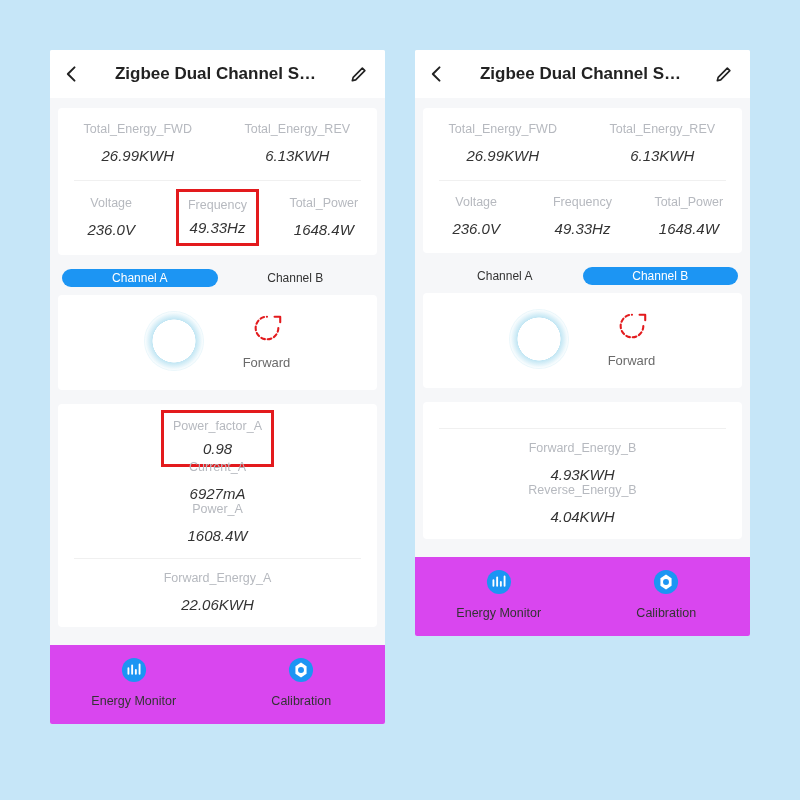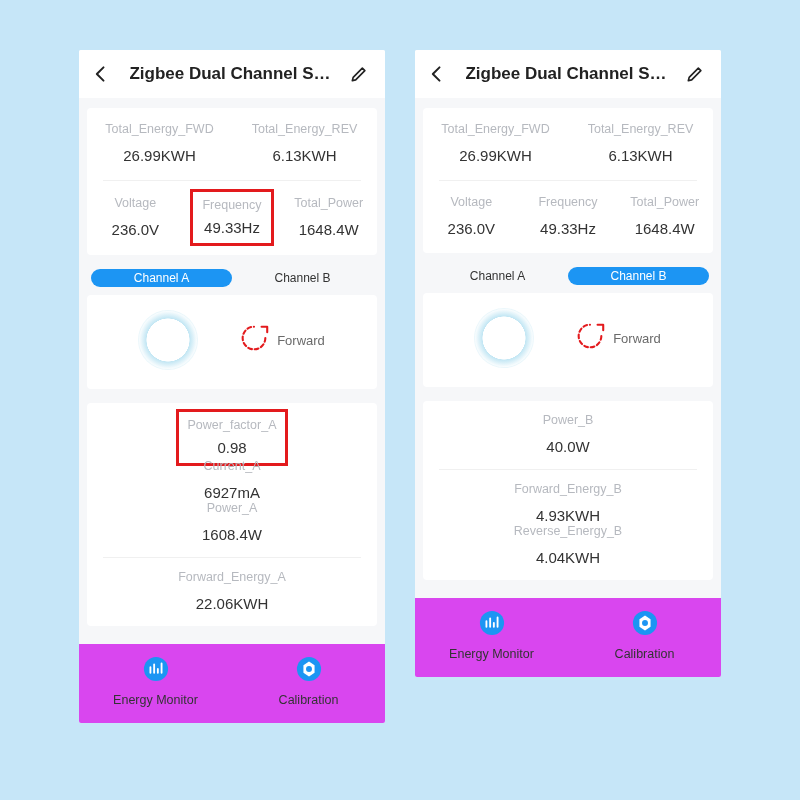--- a/index.html
+++ b/index.html
@@ -8,21 +8,21 @@
     font-family: -apple-system, BlinkMacSystemFont, "Segoe UI", Arial, sans-serif;
     width: 800px;
     height: 800px;
     display: flex;
     justify-content: center;
     align-items: flex-start;
     gap: 30px;
     padding-top: 50px;
   }
   .phone {
-    width: 306px;
+    width: 335px;
     background: #f6f7f9;
     border-radius: 2px;
     overflow: hidden;
     display: flex;
     flex-direction: column;
   }
   .titlebar {
     background: #ffffff;
     display: flex;
     align-items: center;
@@ -71,20 +71,21 @@
   }
   .cell .lbl {
     font-size: 12.5px;
     color: #b6b9bf;
     font-weight: 400;
   }
   .cell .val {
     font-size: 15px;
     color: #333;
     font-weight: 500;
+    font-style: italic;
   }
   .redbox {
     border: 3px solid #e31a1d;
     padding: 6px 9px 7px 9px;
     margin: -6px -9px -7px -9px;
     display: flex;
     flex-direction: column;
     align-items: center;
     gap: 7px;
   }
@@ -123,20 +124,21 @@
   .dial {
     position: relative;
     width: 58px;
     height: 58px;
     border-radius: 50%;
     background: radial-gradient(circle at 50% 50%, #fff 52%, rgba(120,200,230,0.45) 53%, rgba(120,200,230,0.0) 72%);
     box-shadow: 0 0 0 1px rgba(120,200,230,0.15);
   }
   .direction {
     display: flex;
+    flex-direction: column;
     align-items: center;
     gap: 6px;
   }
   .direction .dlbl { font-size: 13px; color: #6a6a6a; }
   
   .metrics {
     background:#fff;
     border-radius:4px;
     margin-top:14px;
   }
@@ -325,24 +327,20 @@
             <path d="M30 18 A12 12 0 1 1 18 6" stroke="#e31a1d" stroke-width="2.2" fill="none" stroke-linecap="round" stroke-dasharray="4 3"></path>
             <path d="M26 6 L32 6 L32 12" stroke="#e31a1d" stroke-width="2.2" fill="none" stroke-linecap="round" stroke-linejoin="round"></path>
           </svg>
         </span>
         <span class="dlbl">Forward</span>
       </div>
     </div>
 
     <div class="metrics">
       <div class="mrow">
-        <div class="cell">
-          <span class="lbl">Power_B</span>
-          <span class="val">40.0W</span>
-        </div>
       </div>
       <div class="rowdivider"></div>
       <div class="mrow">
         <div class="cell">
           <span class="lbl">Forward_Energy_B</span>
           <span class="val">4.93KWH</span>
         </div>
         <div class="cell">
           <span class="lbl">Reverse_Energy_B</span>
           <span class="val">4.04KWH</span>

